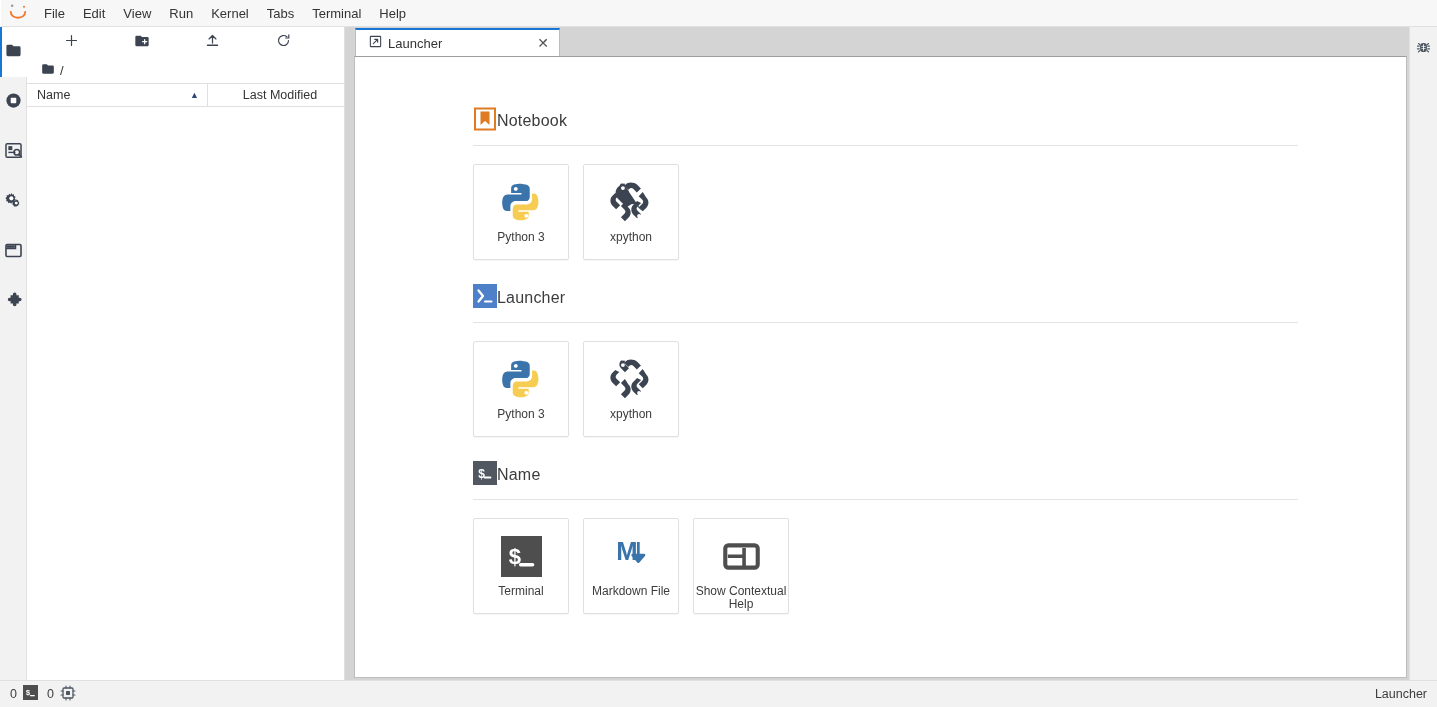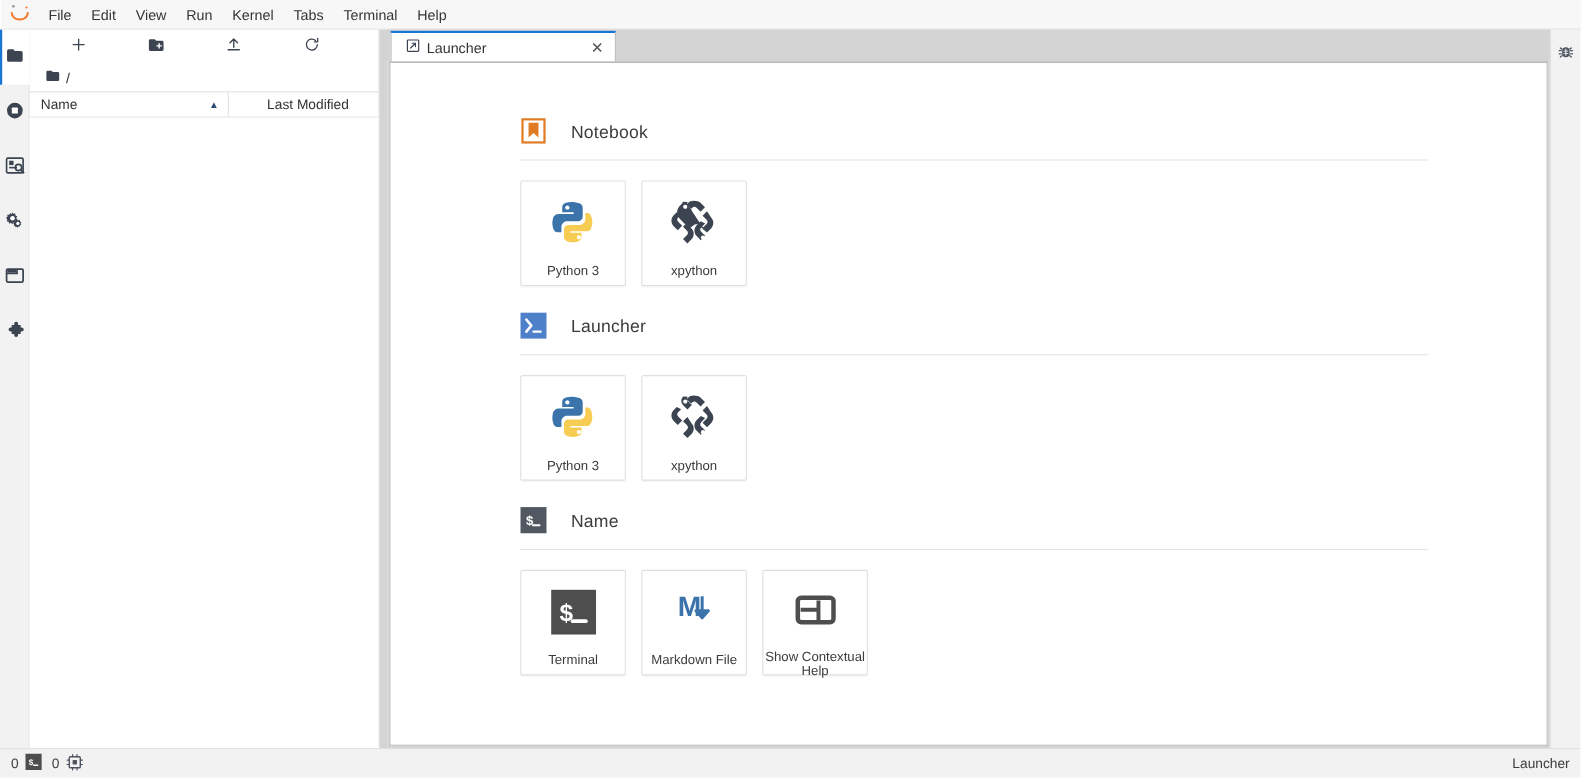--- a/index.html
+++ b/index.html
@@ -117,40 +117,40 @@
     border: 1px solid #bdbdbd; border-top: 1px solid #9e9e9e;
     overflow: hidden; position: relative;
   }
   .launcher {
     position: absolute; inset: 0; overflow: hidden; padding: 0;
   }
   .launcher-inner { padding: 50px 0 0 0; }
 
   .section { margin-bottom: 6px; padding: 0 108px 0 118px; }
   .section-head {
-    display: flex; align-items: center; gap: 22px;
+    display: flex; align-items: center; 
     padding-bottom: 11px;
   }
   .section-title { font-size: 16px; color: #3c3c3c; font-weight: 400; letter-spacing: .2px; }
   .section-rule { border-bottom: 1px solid #e4e4e4; }
 
   .cards { display: flex; gap: 14px; padding-top: 18px; padding-bottom: 18px; }
   .card {
     width: 96px; height: 96px;
     background: #ffffff;
     border: 1px solid #e0e0e0;
     border-radius: 2px;
     display: flex; flex-direction: column; align-items: center; justify-content: flex-start;
     cursor: pointer;
     box-shadow: 0 1px 1px rgba(0,0,0,0.04);
     padding-top: 15px;
   }
   .card-icon { height: 44px; display: flex; align-items: center; justify-content: center; }
   .card-label {
-    margin-top: 16px; font-size: 12px; color: #3c3c3c; text-align: center;
+    margin-top: 7px; font-size: 12px; color: #3c3c3c; text-align: center;
     line-height: 13px; max-width: 92px;
   }
 
   
   .rightbar {
     position: absolute; top: 27px; right: 0; width: 28px; height: 653px;
     background: #f2f2f2; border-left: 1px solid #e0e0e0;
     display: flex; flex-direction: column; align-items: center;
   }
   .rightbar .act-btn { width: 28px; height: 44px; }

